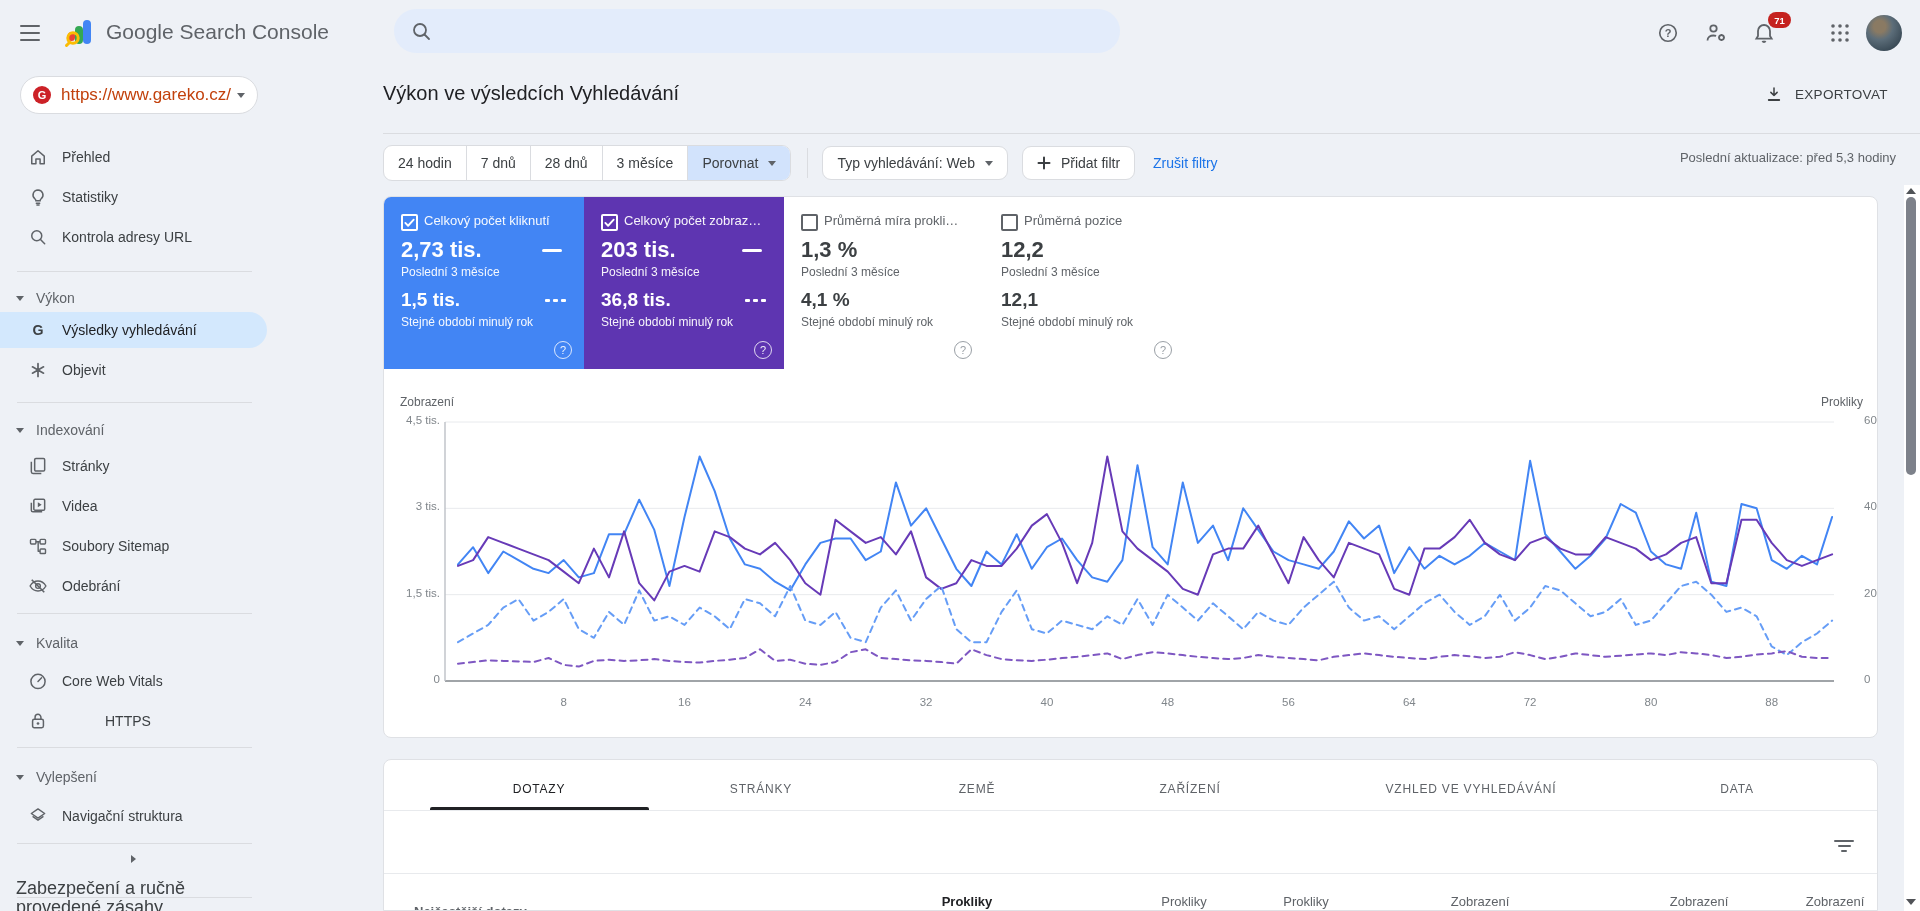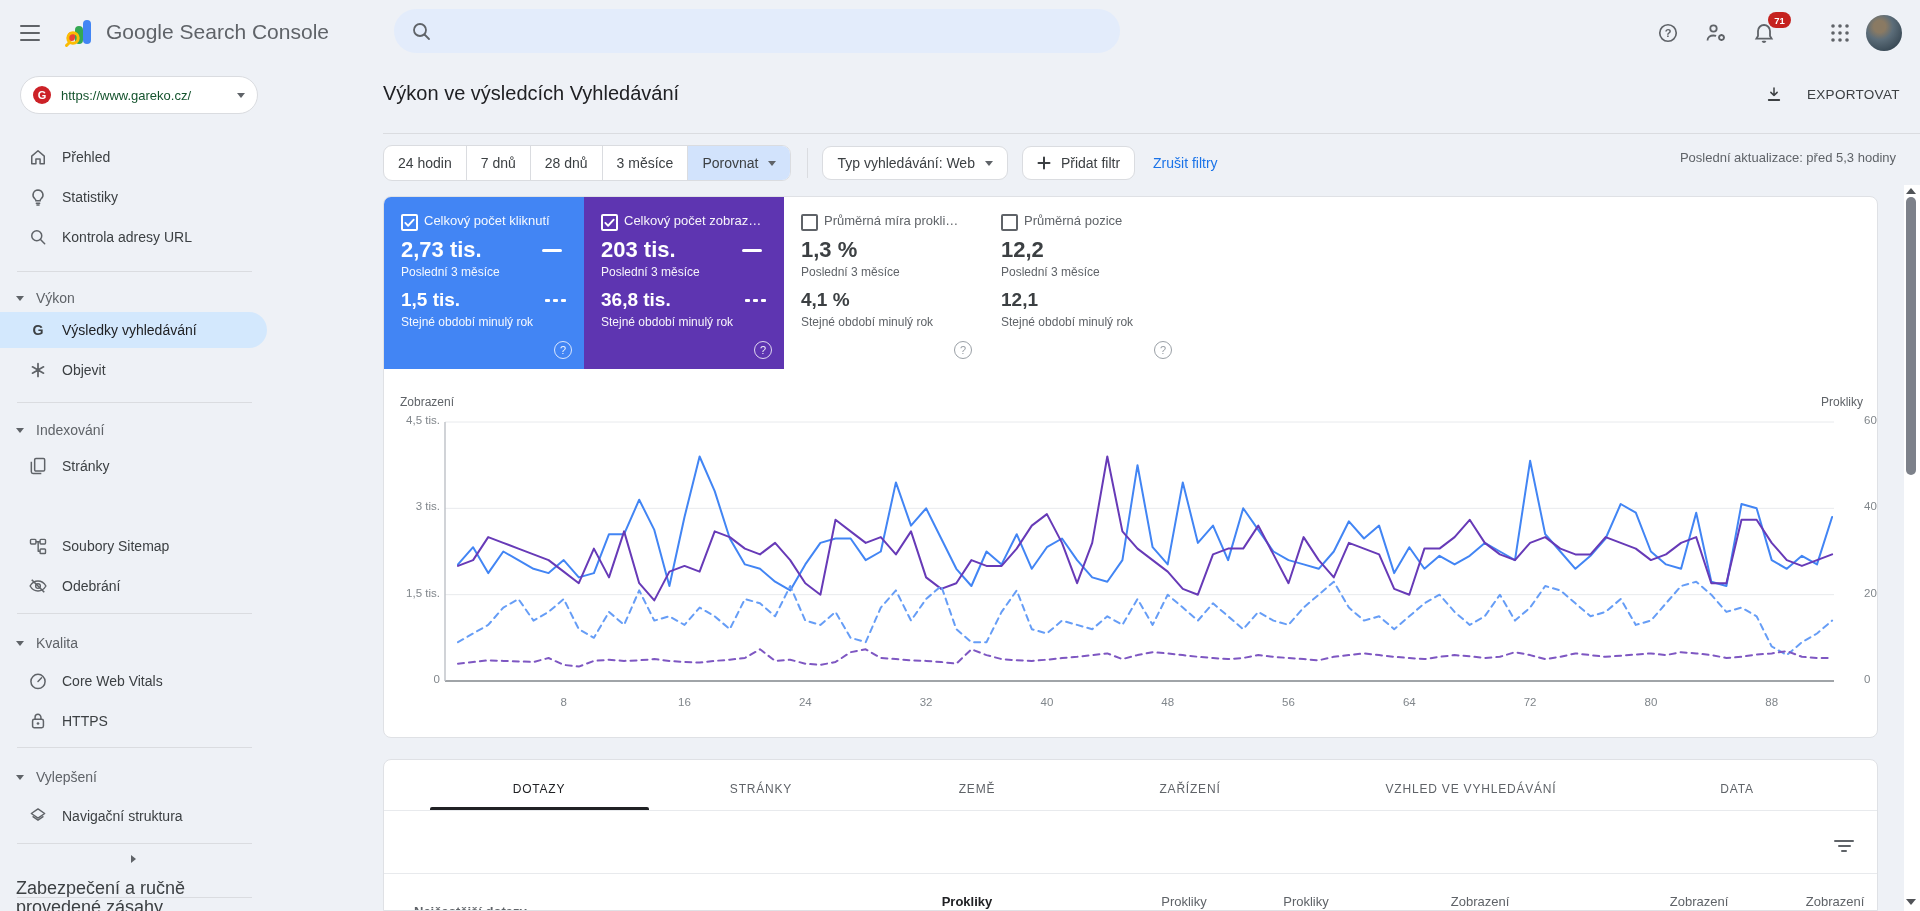--- a/index.html
+++ b/index.html
@@ -14,32 +14,32 @@
   .brand-text b{font-weight:500;color:#5f6368;}
   .searchbar{left:394px;top:9px;width:710px;height:44px;background:var(--search-bg,#e3ecfb);border-radius:22px;display:flex;align-items:center;padding:0 8px;}
   .searchbar input{flex:1;border:none;outline:none;background:transparent;font-size:15px;color:#3c4043;font-family:inherit;}
   .searchbar input::placeholder{color:#747a83;}
   .hdr-ico{width:40px;height:40px;top:13px;display:flex;align-items:center;justify-content:center;border-radius:50%;cursor:pointer;}
   .badge{left:1768px;top:12px;min-width:17px;height:16px;background:var(--badge-red,#c5221f);color:#fff;font-size:9.5px;font-weight:bold;border-radius:8px;display:flex;align-items:center;justify-content:center;padding:0 3px;z-index:3;}
   .avatar{left:1866px;top:15px;width:36px;height:36px;border-radius:50%;background:radial-gradient(circle at 38% 32%,#8a7a63 0 18%,#5c6d79 40%,#32424e 85%);cursor:pointer;}
   
   .prop-pill{left:20px;top:76px;width:238px;height:38px;background:#fff;border:1px solid #dadce0;border-radius:19px;display:flex;align-items:center;padding:0 12px;cursor:pointer;box-sizing:border-box;}
   .prop-fav{width:18px;height:18px;border-radius:50%;background:var(--favicon-red,#cc2127);color:#fff;font-size:11px;font-weight:bold;display:flex;align-items:center;justify-content:center;margin-right:10px;flex:none;}
-  .prop-url{font-size:13px;color:#14532d;flex:1;white-space:nowrap;}
+  .prop-url{font-size:17px;color:#c2410c;flex:1;white-space:nowrap;}
   .caret{width:0;height:0;border-left:4.5px solid transparent;border-right:4.5px solid transparent;border-top:5px solid #5f6368;}
   .caret-r{width:0;height:0;border-top:4.5px solid transparent;border-bottom:4.5px solid transparent;border-left:5px solid #5f6368;}
   .nav-item{left:0;width:267px;height:40px;display:flex;align-items:center;padding-left:28px;box-sizing:border-box;cursor:pointer;color:#3c4043;font-size:14px;}
   .nav-item .ico{width:20px;height:20px;margin-right:14px;flex:none;display:flex;align-items:center;justify-content:center;}
   .nav-item.sel{background:var(--selected-pill,#d3e8fd);border-radius:0 20px 20px 0;color:#202124;font-weight:500;}
   .sec-head{left:0;width:267px;height:28px;display:flex;align-items:center;padding-left:16px;box-sizing:border-box;color:#5f6368;font-size:14px;gap:12px;cursor:pointer;}
   .sb-div{left:17px;width:235px;height:1px;background:var(--divider,#dadce0);}
   .collapsed-item{left:0;width:267px;display:flex;padding-left:16px;box-sizing:border-box;gap:16px;cursor:pointer;color:#3c4043;font-size:18px;line-height:19px;align-items:center;flex-direction:column;}
   
   .page-title{left:383px;top:82px;font-size:20px;color:#202124;}
-  .export-btn{top:85px;left:1765px;display:flex;align-items:center;gap:24px;color:#3c4043;font-size:13.5px;font-weight:500;letter-spacing:.3px;cursor:pointer;}
+  .export-btn{top:85px;left:1765px;display:flex;align-items:center;gap:12px;color:#3c4043;font-size:13.5px;font-weight:500;letter-spacing:.3px;cursor:pointer;}
   .title-div{left:383px;top:133px;width:1537px;height:1px;background:var(--divider,#dadce0);}
   
   .chip-row{left:383px;top:146px;height:34px;display:flex;align-items:center;}
   .seg{display:flex;height:34px;border:1px solid #dadce0;border-radius:9px;overflow:hidden;background:#fff;}
   .seg .seg-btn{padding:0 14px;display:flex;align-items:center;font-size:14px;color:#3c4043;border-right:1px solid #dadce0;cursor:pointer;white-space:nowrap;}
   .seg .seg-btn:last-child{border-right:none;}
   .seg .seg-btn.active{background:var(--chip-active-bg,#d2e3fc);gap:10px;}
   .vsep{width:1px;height:30px;background:#dadce0;margin:0 14px 0 16px;}
   .chip{height:34px;border:1px solid #dadce0;border-radius:9px;background:#fff;display:flex;align-items:center;padding:0 14px;font-size:14px;color:#3c4043;gap:10px;cursor:pointer;white-space:nowrap;box-sizing:border-box;}
   .clear-link{margin-left:18px;color:var(--accent-blue,#1a73e8);font-size:14px;font-weight:500;cursor:pointer;}
@@ -220,20 +220,30 @@
   </div>
   <div class="abs nav-item" style="top:446px;">
     <span class="ico">
         <svg class="icon" width="20" height="20" viewBox="0 0 24 24" fill="none" stroke="#5f6368" stroke-width="1.8" stroke-linejoin="round">
           <rect x="8" y="3" width="12" height="15" rx="1.5"></rect>
           <path d="M4 7v12a2 2 0 0 0 2 2h10"></path>
         </svg>
       </span>
     <span>Stránky</span>
   </div>
+  <div class="abs nav-item" style="top:486px;">
+    <span class="ico">
+        <svg class="icon" width="20" height="20" viewBox="0 0 24 24" fill="none" stroke="#5f6368" stroke-width="1.8" stroke-linejoin="round">
+          <rect x="7" y="4" width="13" height="13" rx="1.5"></rect>
+          <path d="M4 8v9a2 2 0 0 0 2 2h11"></path>
+          <path d="M11.8 7.6v5.8l4.6-2.9z" fill="#5f6368" stroke="none"></path>
+        </svg>
+      </span>
+    <span>Videa</span>
+  </div>
   <div class="abs nav-item" style="top:526px;">
     <span class="ico">
         <svg class="icon" width="20" height="20" viewBox="0 0 24 24" fill="none" stroke="#5f6368" stroke-width="1.7" stroke-linejoin="round">
           <rect x="3" y="4" width="6.5" height="5.5" rx="1"></rect>
           <rect x="14.5" y="4" width="6.5" height="5.5" rx="1"></rect>
           <rect x="14.5" y="15.5" width="6.5" height="5.5" rx="1"></rect>
           <path d="M9.5 6.8h5M12.2 6.8v11.5h2.3"></path>
         </svg>
       </span>
     <span>Soubory Sitemap</span>
@@ -256,21 +266,21 @@
   </div>
   <div class="abs nav-item" style="top:661px;">
     <span class="ico">
         <svg class="icon" width="20" height="20" viewBox="0 0 24 24" fill="none" stroke="#5f6368" stroke-width="1.8" stroke-linecap="round">
           <circle cx="12" cy="12.5" r="8.5"></circle>
           <path d="M12 12.5l4.3-4.3"></path>
         </svg>
       </span>
     <span>Core Web Vitals</span>
   </div>
-  <div class="abs nav-item" style="top:701px;">
+  <div class="abs nav-item" style="top:701px;gap:43px;">
     <span class="ico">
         <svg class="icon" width="20" height="20" viewBox="0 0 24 24" fill="none" stroke="#5f6368" stroke-width="1.8">
           <rect x="5.5" y="10" width="13" height="10" rx="2"></rect>
           <path d="M8.5 10V7.5a3.5 3.5 0 0 1 7 0V10"></path>
           <circle cx="12" cy="15" r="1.6" fill="#5f6368" stroke="none"></circle>
         </svg>
       </span>
     <span>HTTPS</span>
   </div>
   <div class="abs sb-div" style="top:747px;"></div>

